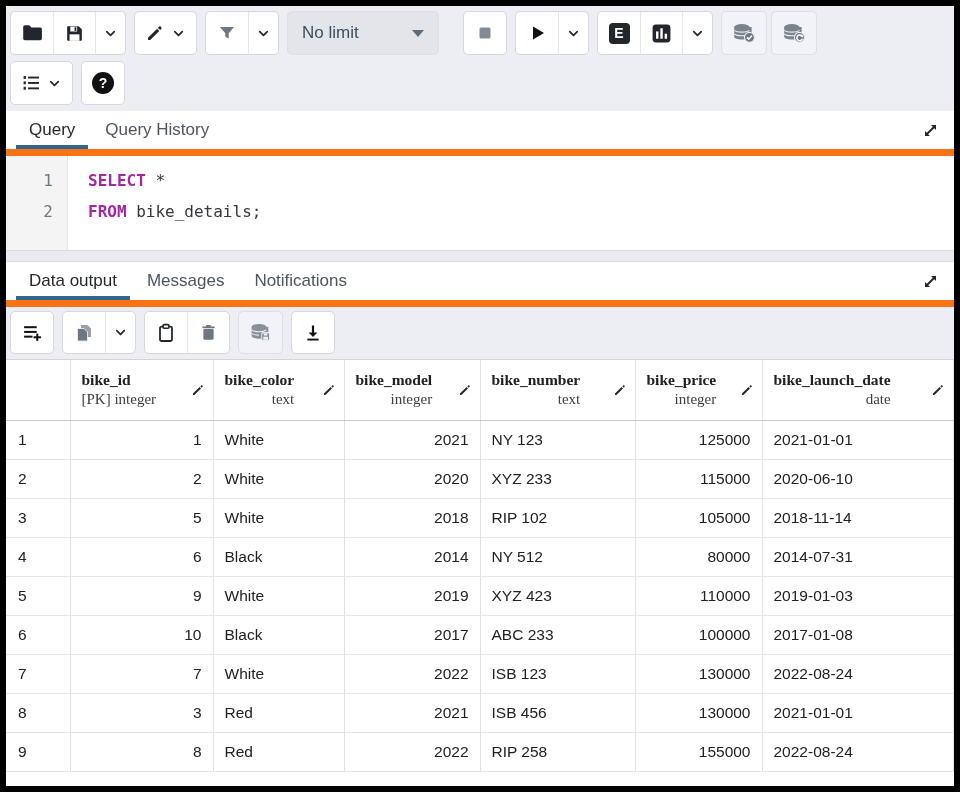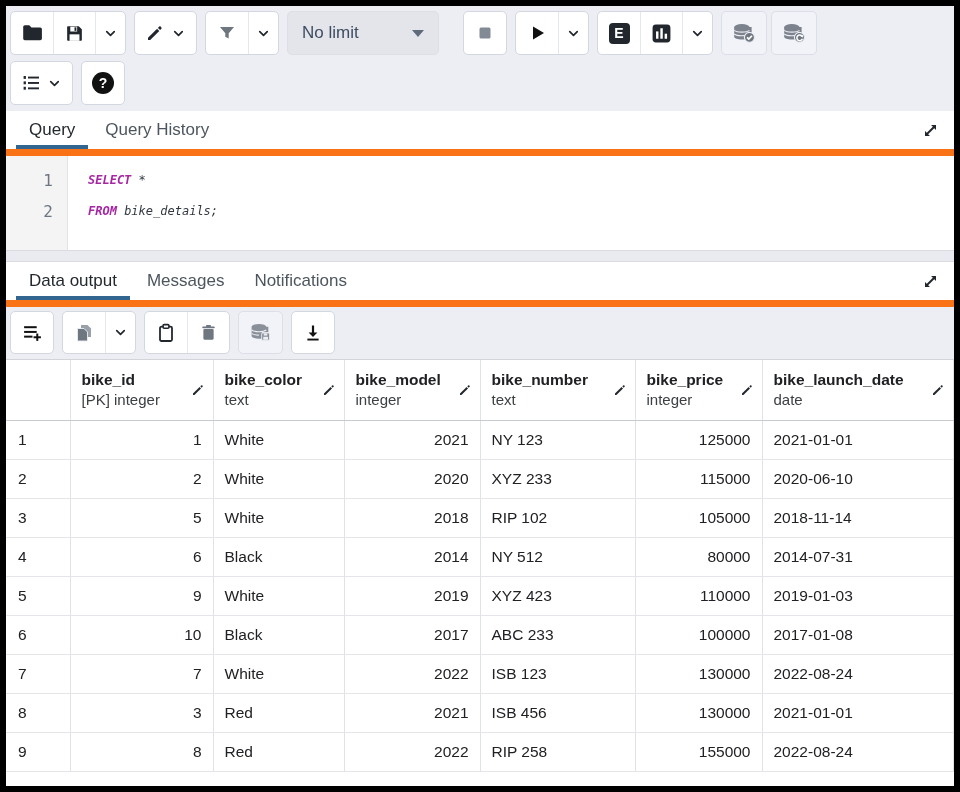--- a/index.html
+++ b/index.html
@@ -63,44 +63,44 @@
     background:transparent; cursor:pointer; padding:4px; display:flex;
   }
 
   
   .editor { display:flex; height:94px; background:#fff; flex:0 0 auto; }
   .gutter {
     width:62px; box-sizing:border-box; background:#f4f4f5;
     border-right:1px solid #e3e3e5; padding:9px 14px 0 0; text-align:right;
     font-family:"DejaVu Sans Mono",monospace; font-size:16px; line-height:31px; color:#6e7781;
   }
-  .code { padding:9px 0 0 20px; font-family:"DejaVu Sans Mono",monospace; font-size:12px; line-height:31px; color:#32383f;font-style:italic; }
+  .code { padding:9px 0 0 20px; font-family:"DejaVu Sans Mono",monospace; font-size:16px; line-height:31px; color:#32383f; }
   .code-line { white-space:pre; }
   .kw { color:#a626a4; font-weight:bold; }
 
   .splitter { height:10px; background:#e9ebf1; border-top:1px solid #dadbe0; border-bottom:1px solid #dadbe0; flex:0 0 auto; }
 
   
   .results { display:flex; flex-direction:column; flex:1 1 auto; background:#fff; min-height:0; }
   .grid-toolbar {
     background:#eceef4; border-bottom:1px solid #d2d4da; padding:4px 4px 5px 4px;
     display:flex; align-items:center; gap:8px; flex:0 0 auto;
   }
   .grid-toolbar .btn-group { height:43px; }
 
   
   table { border-collapse:collapse; table-layout:fixed; width:100%; }
   th, td { box-sizing:border-box; border-right:1px solid #e0e2e6; }
   th {
     height:60px; border-bottom:1px solid #c7cacf; background:#fff;
     font-weight:normal; padding:0;
   }
-  .th-flex { display:flex; align-items:center; justify-content:space-between; height:100%; padding:0 8px 0 11px; }
+  .th-flex { display:flex; align-items:center; justify-content:space-between; height:100%; padding:0 8px 0 11px;font-family:Liberation Serif, serif; }
   .th-name { font-weight:bold; font-size:15.5px; color:#202124; text-align:left; line-height:20px; }
-  .th-type { font-weight:normal; font-size:15px; color:#3c4043; text-align:left; line-height:19px; }
+  .th-type { font-weight:normal; font-size:15px; color:#3c4043; text-align:right; line-height:19px; }
   td {
     height:39px; border-bottom:1px solid #e3e5e8; font-size:15.5px; color:#202124;
     padding:0 11px; overflow:hidden; white-space:nowrap; cursor:default; background:#fff;
   }
   td.num, th.num-h { text-align:right; }
   td.rownum { padding-left:12px; color:#202124; }
   .grid-rest { flex:1 1 auto; background:#fff; }
 
   svg { display:block; }
 </style>

